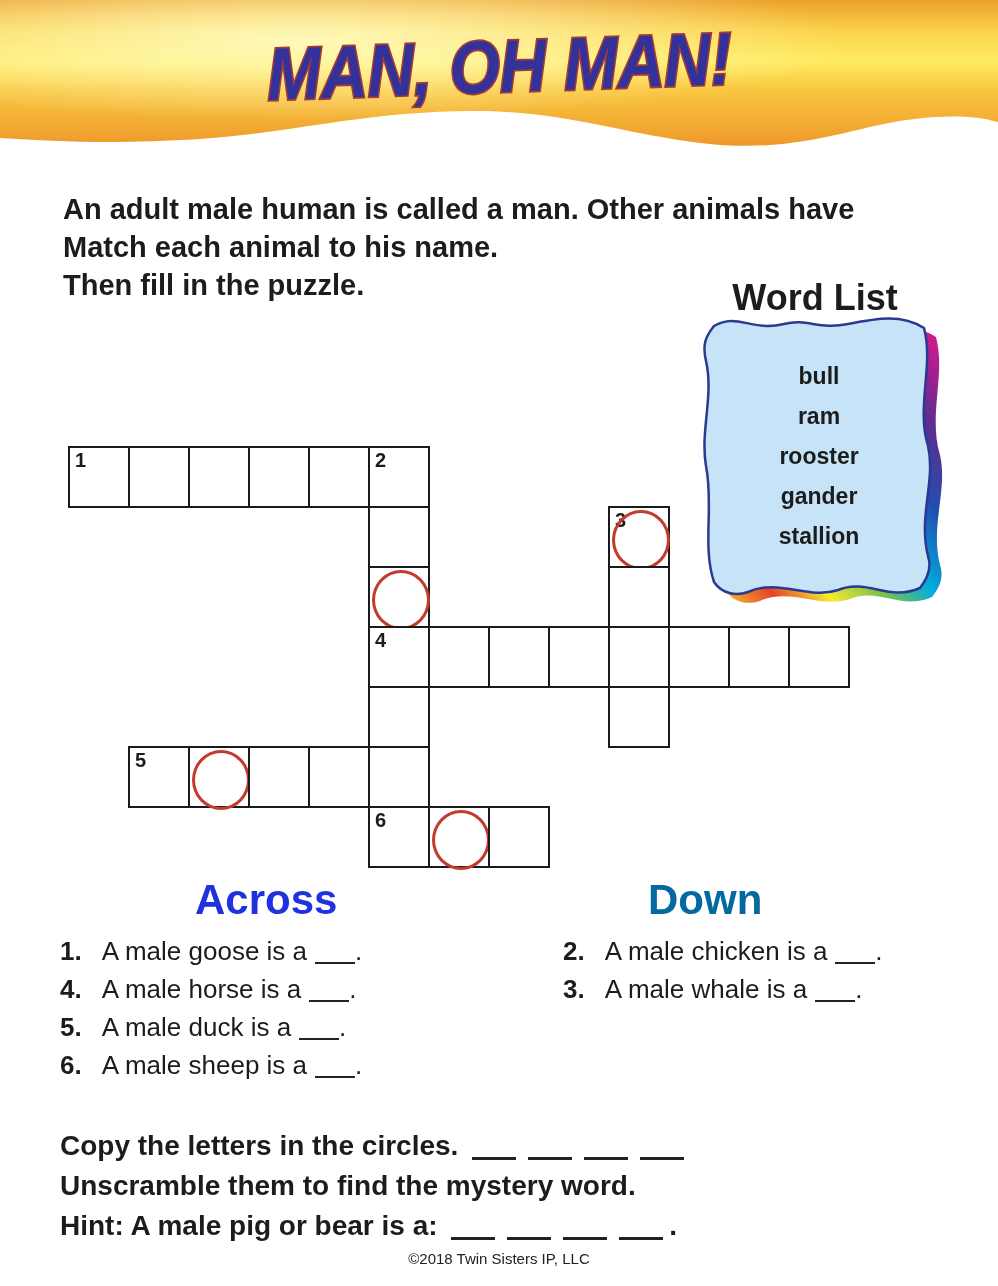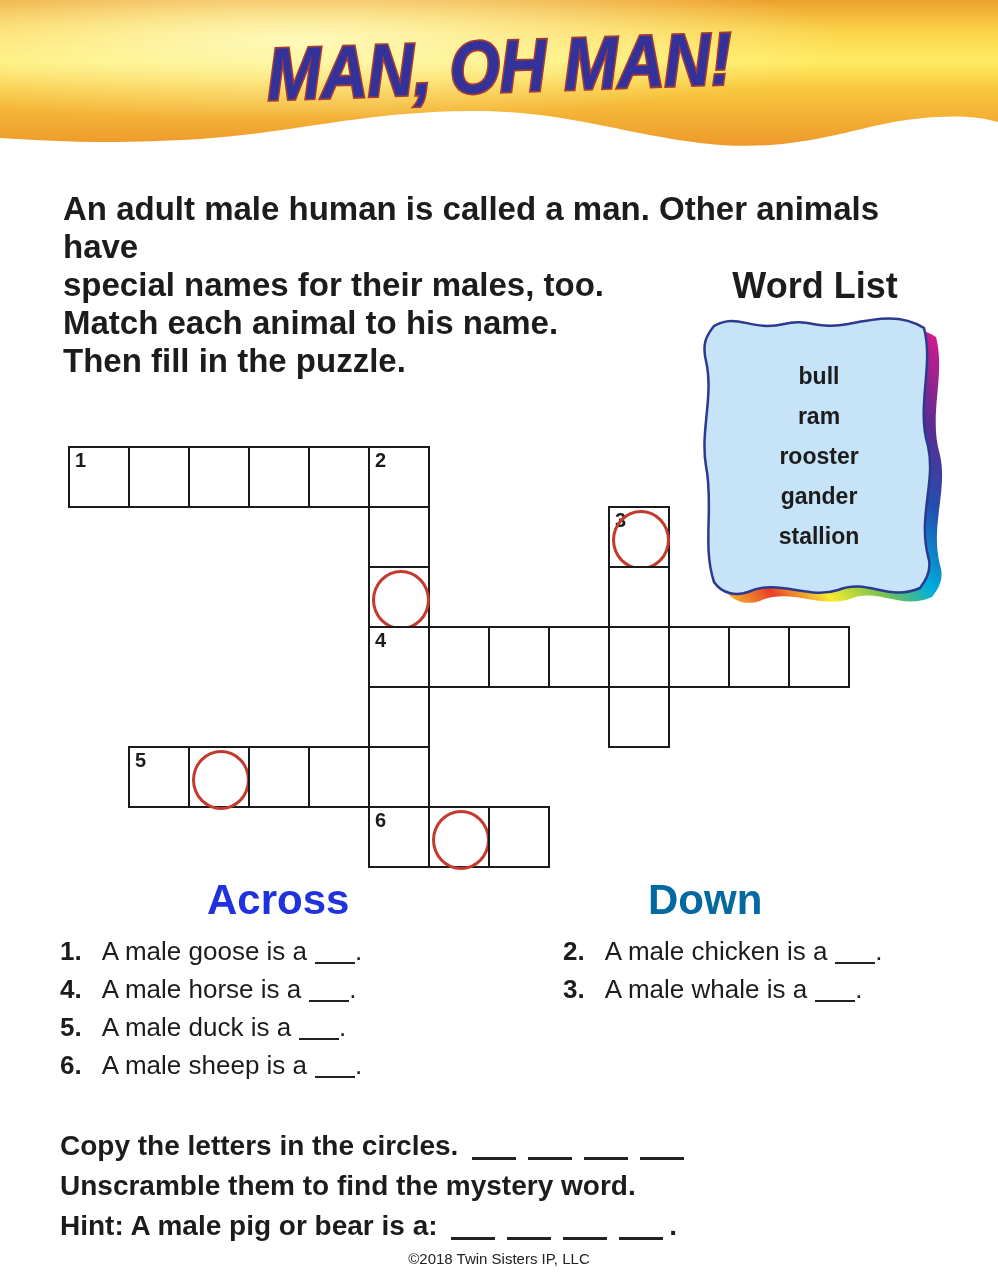--- a/index.html
+++ b/index.html
@@ -1,35 +1,35 @@
 <!DOCTYPE html>
 <html><head>
 <meta charset="utf-8">
 <style>
   html,body{margin:0;padding:0;background:#fff;}
   .page{position:relative;width:998px;height:1286px;background:#fff;overflow:hidden;
         font-family:"Liberation Sans",sans-serif;color:#1c1c1c;}
   .abs{position:absolute;}
 
   
-  .intro{left:63px;top:190px;width:830px;font-size:33px;font-weight:bold;line-height:38px;}
+  .intro{left:63px;top:190px;width:830px;font-size:29px;font-weight:bold;line-height:38px;}
 
   
-  .wl-title{left:690px;top:265px;width:250px;text-align:center;font-size:36px;font-weight:bold;}
+  .wl-title{left:690px;top:277px;width:250px;text-align:center;font-size:36px;font-weight:bold;}
   .wl-words{left:699px;top:356px;width:240px;text-align:center;font-size:23px;font-weight:bold;line-height:40px;}
 
   
   .grid{left:68px;top:446px;width:782px;height:422px;}
   .cell{position:absolute;width:62px;height:62px;box-sizing:border-box;border:2px solid #1a1a1a;background:#fff;}
   .cellnum{display:block;font-size:20px;font-weight:bold;margin:1px 0 0 5px;line-height:22px;}
   .circle{position:absolute;left:2px;top:2px;width:52px;height:54px;border:3px solid #c23b2d;border-radius:50%;}
 
   
   .hdr{font-size:42px;font-weight:bold;line-height:44px;}
-  .hdr.across{left:195px;top:878px;color:#2031de;margin-left:12px;}
+  .hdr.across{left:195px;top:878px;color:#2031de;}
   .hdr.down{left:648px;top:878px;color:#0369a1;}
   .cluelist{font-size:26px;line-height:38px;}
   .cluelist.across{left:60px;top:932px;width:470px;}
   .cluelist.down{left:563px;top:932px;width:420px;}
   .clue-num{display:inline-block;min-width:36px;font-weight:bold;}
   .blank{display:inline-block;width:40px;height:10px;border-bottom:2.5px solid #222;
          vertical-align:-4px;margin-left:8px;}
   .blank.b2{width:44px;border-bottom-width:3px;margin:0 6px;vertical-align:-5px;}
 
   
@@ -55,21 +55,20 @@
         <stop offset="1" stop-color="#FFFBC0" stop-opacity="0"></stop>
       </radialGradient>
     </defs>
     <path d="M0,0 H998 V122 C975,116 950,115 915,119 C855,125 800,155 700,143 C620,133 560,110 470,111 C360,112 300,132 200,139 C120,144 60,142 0,138 Z" fill="url(#goldgrad)"></path>
     <path d="M0,0 H998 V122 C975,116 950,115 915,119 C855,125 800,155 700,143 C620,133 560,110 470,111 C360,112 300,132 200,139 C120,144 60,142 0,138 Z" fill="url(#glowgrad)"></path>
     <text x="500" y="92" text-anchor="middle" textLength="465" lengthAdjust="spacingAndGlyphs" font-family="Liberation Sans, sans-serif" font-size="74" font-weight="bold" font-style="italic" fill="#32329A" stroke="#A43C34" stroke-width="3.5" paint-order="stroke" transform="rotate(-2 500 80)">MAN, OH MAN!</text>
   </svg>
 
   <div class="abs intro">
       <div>An adult male human is called a man. Other animals have</div>
-      <div>special names for their males, too.</div>
       <div>Match each animal to his name.</div>
       <div>Then fill in the puzzle.</div>
     </div>
 
   <div class="abs wl-title">Word List</div>
 
   <svg class="abs" style="left:688px;top:306px" width="262" height="310" viewBox="0 0 262 310">
     <defs>
       <linearGradient id="rainbow" x1="1" y1="0" x2="0" y2="1">
         <stop offset="0" stop-color="#E8168C"></stop>

